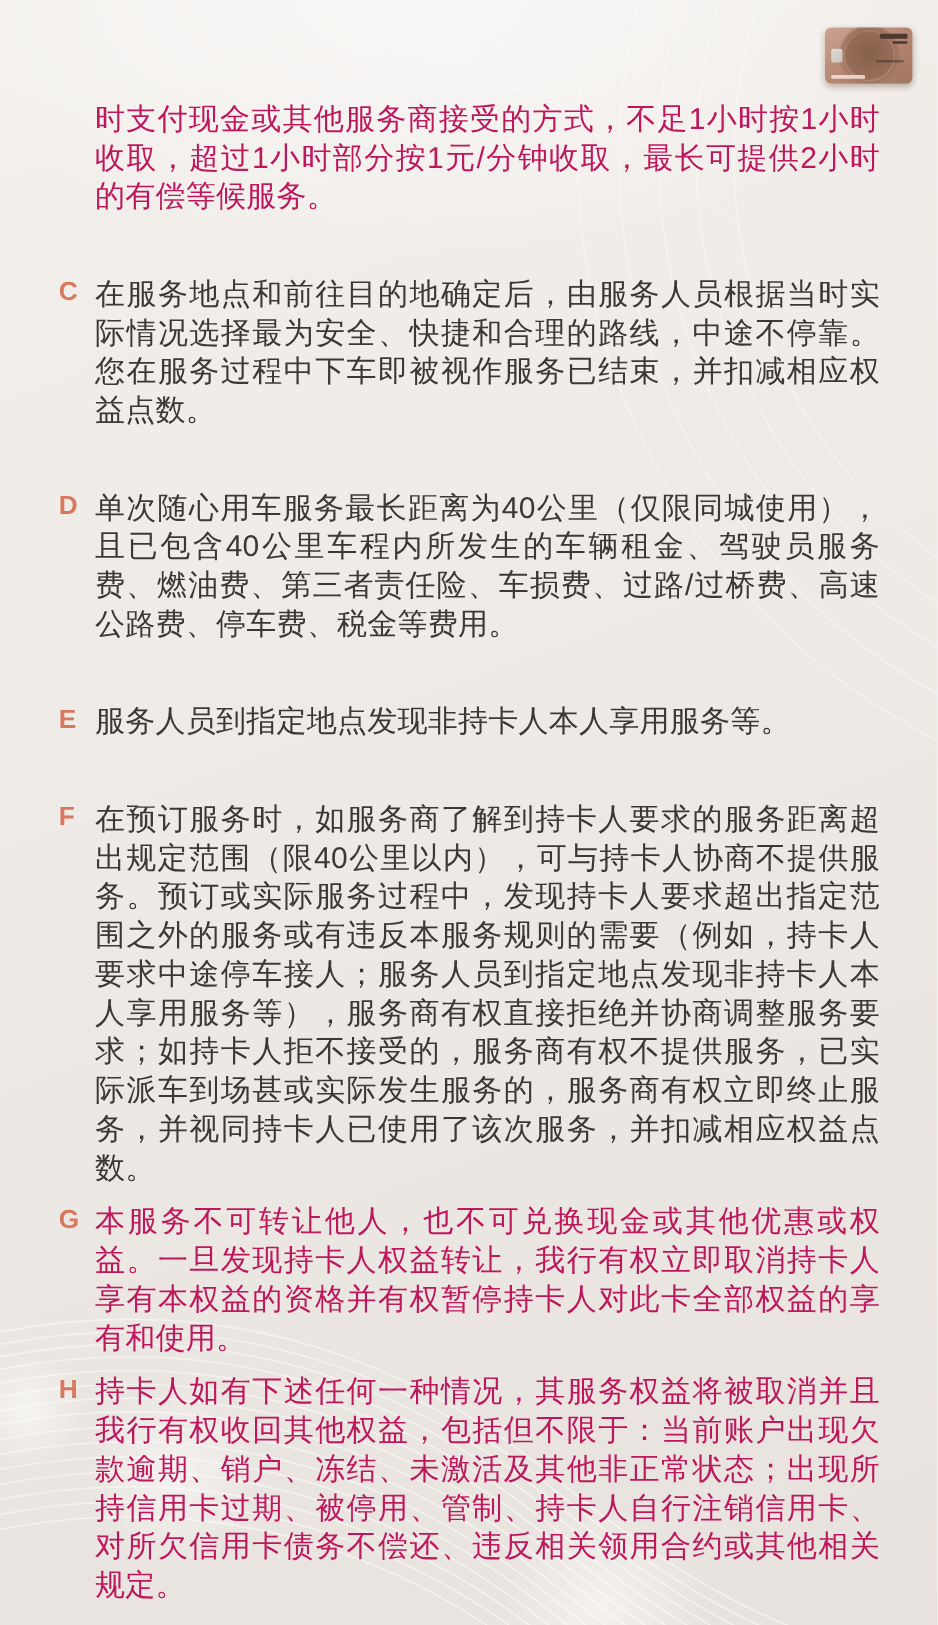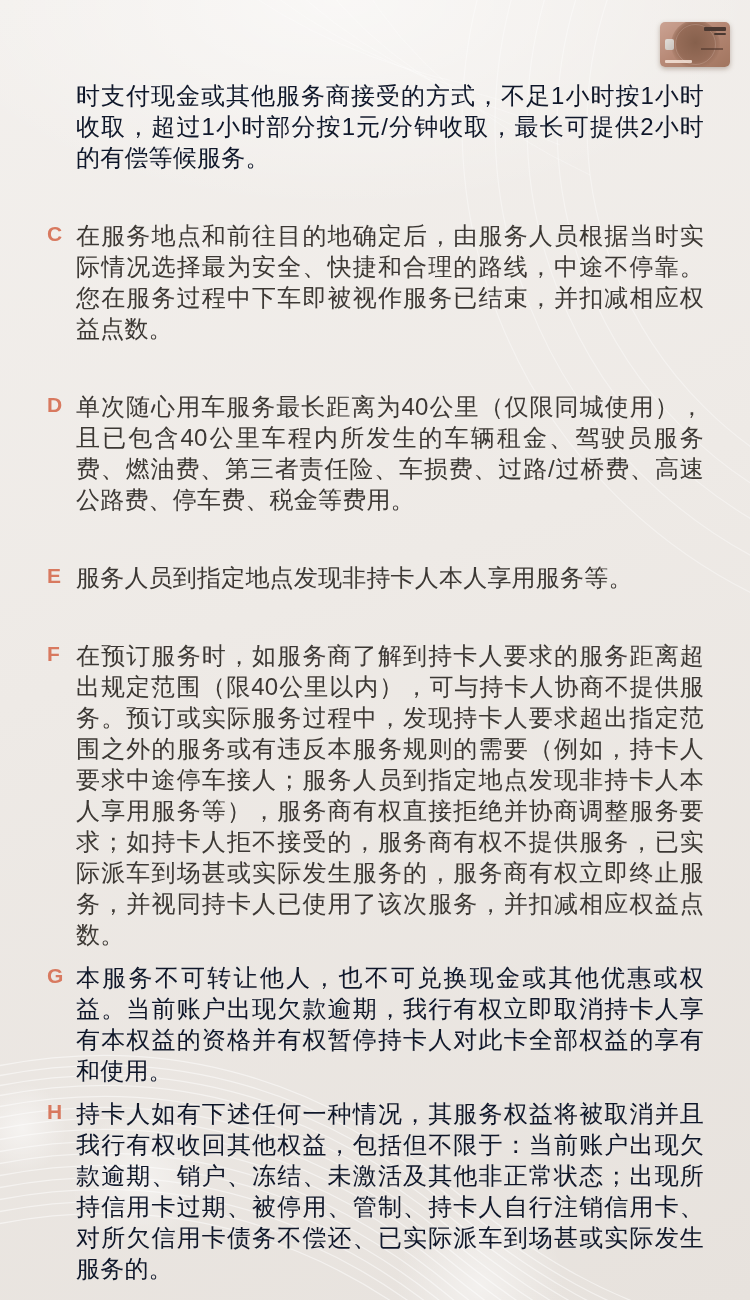--- a/index.html
+++ b/index.html
@@ -99,21 +99,21 @@
     letter-spacing: 0.2px;
   }
   .term-letter {
     position: absolute;
     left: 0; top: 2px;
     font-size: 21px;
     font-weight: bold;
     color: #d8795f;
   }
   .tone-dark p  { color: #3c3834; margin-top: 47px; }
-  .tone-brown p { color: #0f172a; }
+  .tone-brown p { color: #be185d; }
 </style>
 </head>
 <body>
 
 <svg class="bg-decor" viewBox="0 0 750 1300" xmlns="http://www.w3.org/2000/svg">
   <defs>
     <path id="wave" d="M -30 1072 C 160 1026, 320 1080, 445 1183 C 530 1253, 615 1308, 725 1328" fill="none"></path>
     <radialGradient id="glow">
       <stop offset="0" stop-color="#ffffff" stop-opacity="0.9"></stop>
       <stop offset="1" stop-color="#ffffff" stop-opacity="0"></stop>
@@ -191,21 +191,21 @@
     <p>服务人员到指定地点发现非持卡人本人享用服务等。</p>
   </div>
 
   <div class="term-item tone-dark">
     <span class="term-letter">F</span>
     <p>在预订服务时，如服务商了解到持卡人要求的服务距离超出规定范围（限40公里以内），可与持卡人协商不提供服务。预订或实际服务过程中，发现持卡人要求超出指定范围之外的服务或有违反本服务规则的需要（例如，持卡人要求中途停车接人；服务人员到指定地点发现非持卡人本人享用服务等），服务商有权直接拒绝并协商调整服务要求；如持卡人拒不接受的，服务商有权不提供服务，已实际派车到场甚或实际发生服务的，服务商有权立即终止服务，并视同持卡人已使用了该次服务，并扣减相应权益点数。</p>
   </div>
 
   <div class="term-item tone-brown">
     <span class="term-letter">G</span>
-    <p>本服务不可转让他人，也不可兑换现金或其他优惠或权益。当前账户出现欠款逾期，我行有权立即取消持卡人享有本权益的资格并有权暂停持卡人对此卡全部权益的享有和使用。</p>
+    <p>本服务不可转让他人，也不可兑换现金或其他优惠或权益。一旦发现持卡人权益转让，我行有权立即取消持卡人享有本权益的资格并有权暂停持卡人对此卡全部权益的享有和使用。</p>
   </div>
 
   <div class="term-item tone-brown">
     <span class="term-letter">H</span>
-    <p>持卡人如有下述任何一种情况，其服务权益将被取消并且我行有权收回其他权益，包括但不限于：当前账户出现欠款逾期、销户、冻结、未激活及其他非正常状态；出现所持信用卡过期、被停用、管制、持卡人自行注销信用卡、对所欠信用卡债务不偿还、已实际派车到场甚或实际发生服务的。</p>
+    <p>持卡人如有下述任何一种情况，其服务权益将被取消并且我行有权收回其他权益，包括但不限于：当前账户出现欠款逾期、销户、冻结、未激活及其他非正常状态；出现所持信用卡过期、被停用、管制、持卡人自行注销信用卡、对所欠信用卡债务不偿还、违反相关领用合约或其他相关规定。</p>
   </div>
 
 </div>
 
 </body></html>

